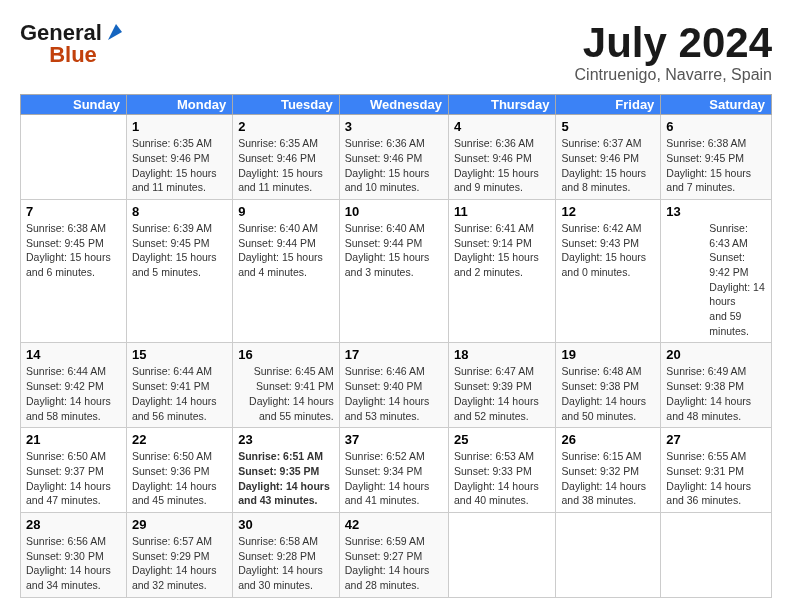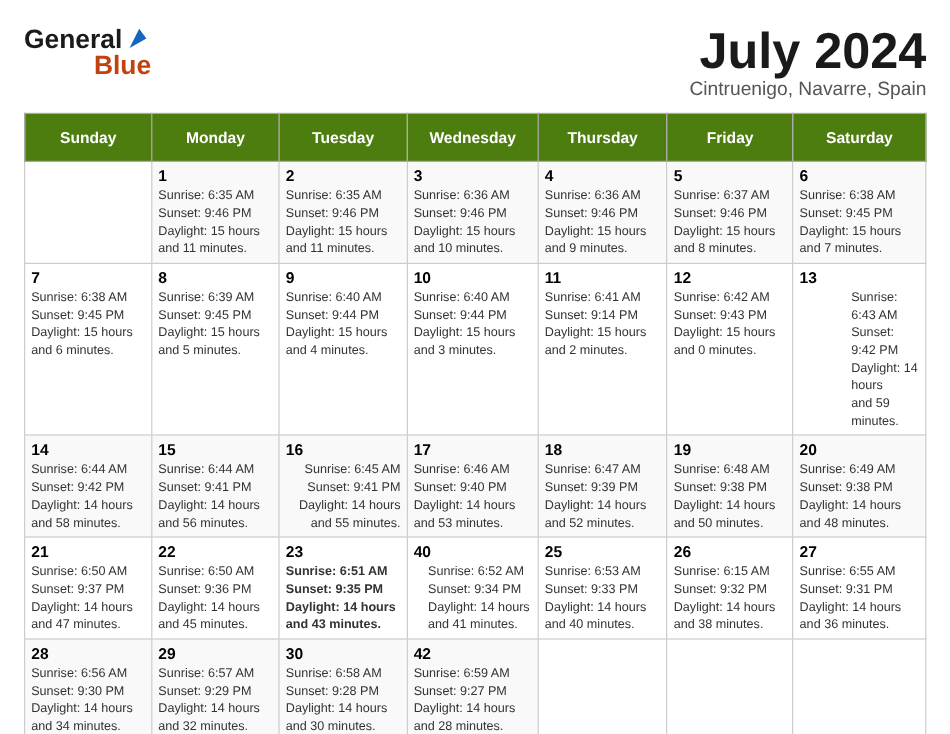--- a/index.html
+++ b/index.html
@@ -12,21 +12,21 @@
     }
     .header {
       display: flex;
       justify-content: space-between;
       align-items: flex-start;
       margin-bottom: 10px;
     }
     .logo {
       display: flex;
       flex-direction: column;
-      align-items: flex-end;
+      align-items: center;
     }
     .logo-top-row {
       display: flex;
       align-items: center;
     }
     .title-block {
       text-align: right;
     }
     .month-title {
       font-size: 42px;
@@ -37,24 +37,24 @@
     .location {
       font-size: 16px;
       color: #555;
     }
     table {
       width: 100%;
       border-collapse: collapse;
       font-size: 11px;
     }
     thead tr th {
-      background-color: #4d7c0f;
+      background-color: #3b82f6;
       color: #fff;
-      text-align: center;
-      padding: 12px 6px;
+      text-align: right;
+      padding: 2px 6px;
       font-size: 13px;
       font-weight: bold;
       border: 1px solid #aaa;
     }
     tbody tr td {
       border: 1px solid #ccc;
       vertical-align: top;
       padding: 4px 5px;
       height: 80px;
       width: 113px;
@@ -275,22 +275,22 @@
 and 45 minutes.</div>
         </td>
         <td>
           <span class="day-num">23</span>
           <div class="day-info" style="white-space: pre-line; font-weight: bold;">Sunrise: 6:51 AM
 Sunset: 9:35 PM
 Daylight: 14 hours
 and 43 minutes.</div>
         </td>
         <td>
-          <span class="day-num">40</span>
-          <div class="day-info" style="white-space: pre-line; margin-left: 12px;">Sunrise: 6:52 AM
+          <span class="day-num">37</span>
+          <div class="day-info" style="white-space: pre-line;">Sunrise: 6:52 AM
 Sunset: 9:34 PM
 Daylight: 14 hours
 and 41 minutes.</div>
         </td>
         <td>
           <span class="day-num">25</span>
           <div class="day-info" style="white-space: pre-line;">Sunrise: 6:53 AM
 Sunset: 9:33 PM
 Daylight: 14 hours
 and 40 minutes.</div>

